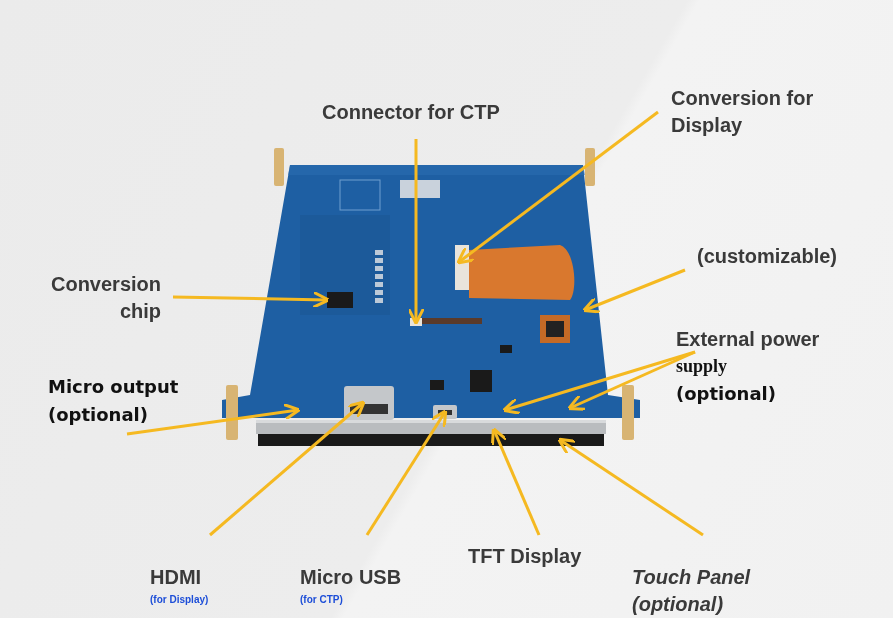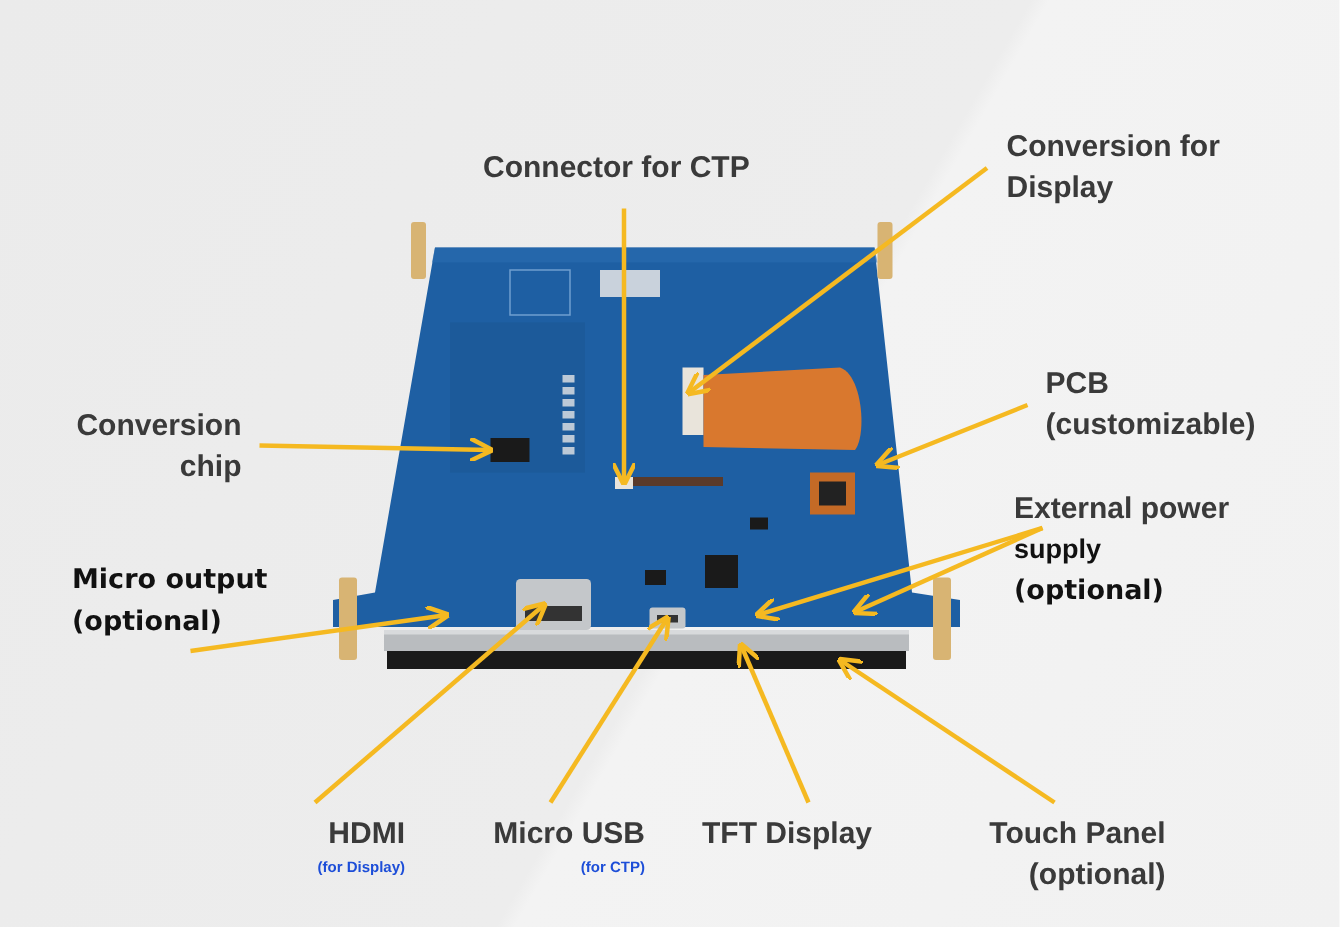--- a/index.html
+++ b/index.html
@@ -8,21 +8,21 @@
     background: linear-gradient(120deg, #ebebeb 0%, #ededed 55%, #f3f3f3 56%, #f1f1f1 100%);
     font-family: "Liberation Sans", sans-serif;
   }
   .stage { position: absolute; left: 0; top: 0; width: 893px; height: 508px; }
   svg.board { position: absolute; left: 0; top: 0; }
   .label {
     position: absolute; color: #3a3a3a; font-weight: bold; font-size: 20px; line-height: 27px;
     font-family: "Liberation Sans", sans-serif; white-space: nowrap;
   }
   .label.dark { color: #111; font-family: "DejaVu Sans", sans-serif; font-size: 18px; line-height: 28px; }
-  .label.center { text-align: right; }
+  .label.center { text-align: left; margin-top: 21px; }
   .label.right { text-align: right; }
   .sub { display: block; font-size: 10px; line-height: 17px; color: #1d4ed8; font-weight: bold; }
   .label span.line { display: block; }
 </style>
 </head>
 <body>
 
 <div class="stage">
 
   <svg class="board" width="893" height="618" viewBox="0 0 893 618">
@@ -105,27 +105,26 @@
     <span class="line">Conversion for</span>
     <span class="line">Display</span>
   </div>
 
   <div class="label right" style="left:36px; top:271px; width:125px;">
     <span class="line">Conversion</span>
     <span class="line">chip</span>
   </div>
 
   <div class="label" style="left:697px; top:243px;">
-    <span class="line">PCB</span>
     <span class="line">(customizable)</span>
   </div>
 
   <div class="label" style="left:676px; top:326px;">
     <span class="line">External power</span>
-    <span class="line" style="color:#111; font-family:Liberation Sans, sans-serif; font-size:18px;">supply</span>
+    <span class="line" style="color:#111; font-family:Liberation Serif, serif; font-size:18px;">supply</span>
     <span class="line" style="color:#111; font-family:'DejaVu Sans', sans-serif; font-size:18px;">(optional)</span>
   </div>
 
   <div class="label dark" style="left:48px; top:373px;">
     <span class="line">Micro output</span>
     <span class="line">(optional)</span>
   </div>
 
   <div class="label center" style="left:150px; top:543px; width:120px;">
     <span class="line">HDMI</span>
@@ -134,17 +133,17 @@
 
   <div class="label center" style="left:300px; top:543px; width:130px;">
     <span class="line">Micro USB</span>
     <span class="sub">(for CTP)</span>
   </div>
 
   <div class="label" style="left:468px; top:543px;">
     <span class="line">TFT Display</span>
   </div>
 
-  <div class="label center" style="left:632px; top:543px; width:145px;">
+  <div class="label center" style="left:632px; top:543px; width:145px;font-style:italic;">
     <span class="line">Touch Panel</span>
     <span class="line">(optional)</span>
   </div>
 </div>
 
 </body></html>

